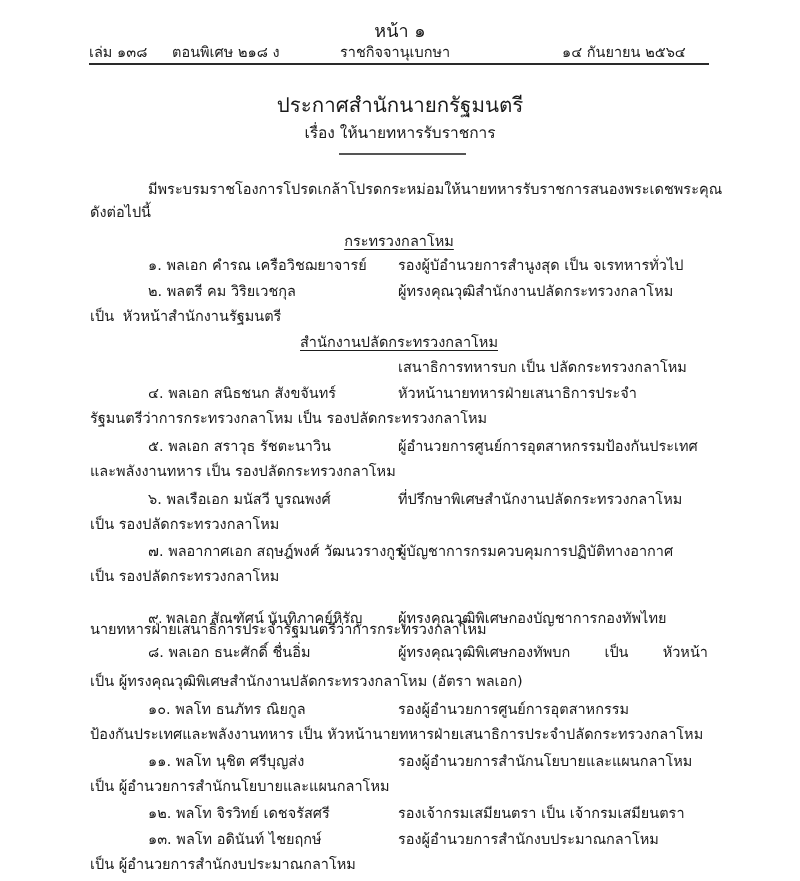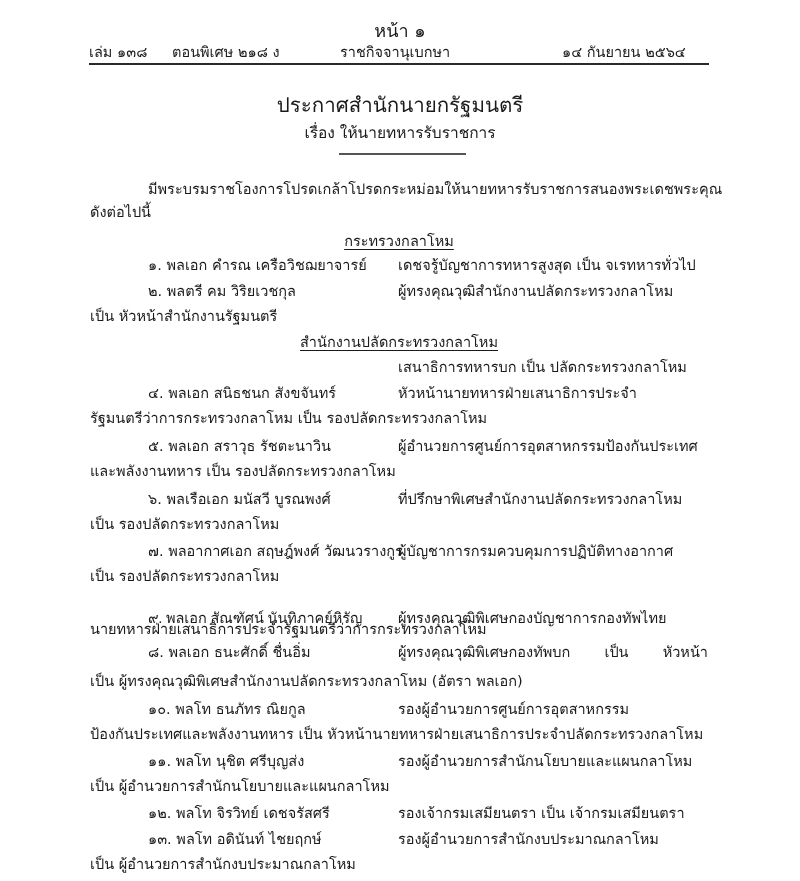--- a/index.html
+++ b/index.html
@@ -45,28 +45,28 @@
 
   <div class="line" style="top:200px;">ดังต่อไปนี้</div>
   <div class="line indent" style="top:177px;">มีพระบรมราชโองการโปรดเกล้าโปรดกระหม่อมให้นายทหารรับราชการสนองพระเดชพระคุณ</div>
 
   <div class="line center" style="top:229px;">
     <span class="u">กระทรวงกลาโหม</span>
   </div>
 
   <div class="item" style="top:253px;">
     <span class="num"><span>๑.</span> <span>พลเอก คำรณ  เครือวิชฌยาจารย์</span></span>
-    <span class="right">เดชจรู้บัญชาการทหารสูงสุด เป็น จเรทหารทั่วไป</span>
+    <span class="right">รองผู้บัอำนวยการสำนูงสุด เป็น จเรทหารทั่วไป</span>
   </div>
 
   <div class="item" style="top:279px;">
     <span class="num"><span>๒.</span> <span>พลตรี คม  วิริยเวชกุล</span></span>
     <span class="right">ผู้ทรงคุณวุฒิสำนักงานปลัดกระทรวงกลาโหม</span>
   </div>
-  <div class="cont" style="top:304px;">เป็น  หัวหน้าสำนักงานรัฐมนตรี</div>
+  <div class="cont" style="top:304px;font-family:Liberation Mono, monospace;">เป็น  หัวหน้าสำนักงานรัฐมนตรี</div>
 
   <div class="line center" style="top:330px;">
     <span class="u">สำนักงานปลัดกระทรวงกลาโหม</span>
   </div>
 
   <div class="item" style="top:355px;">
     <span class="right">เสนาธิการทหารบก เป็น  ปลัดกระทรวงกลาโหม</span>
   </div>
 
   <div class="item" style="top:381px;">

